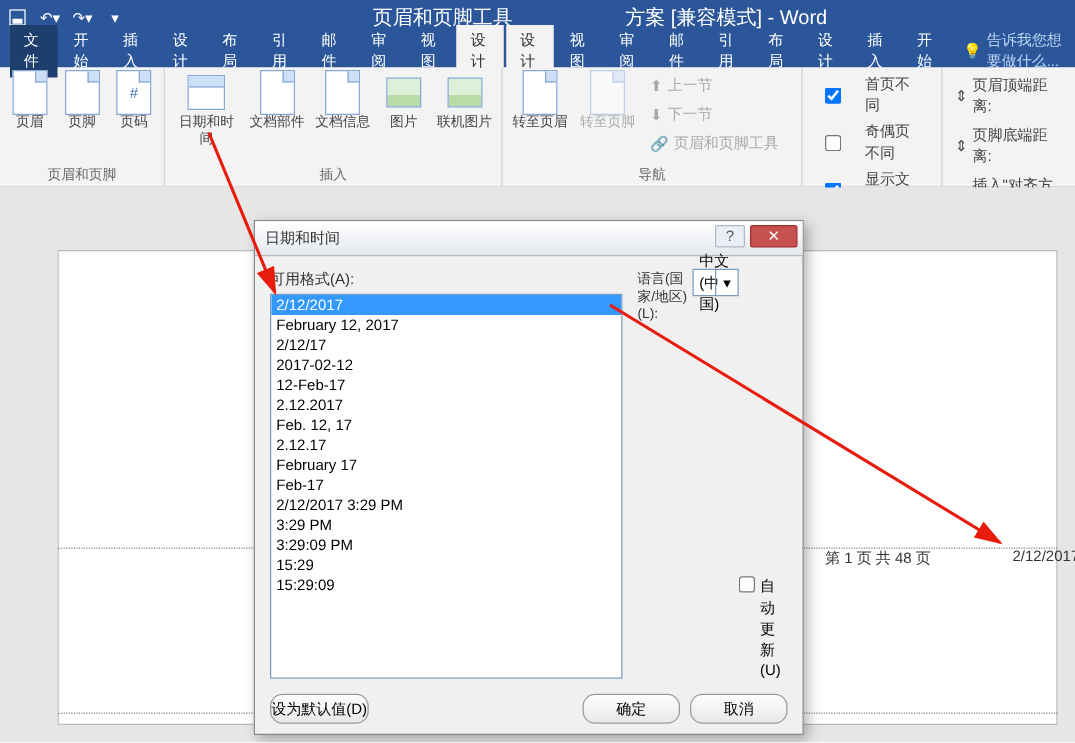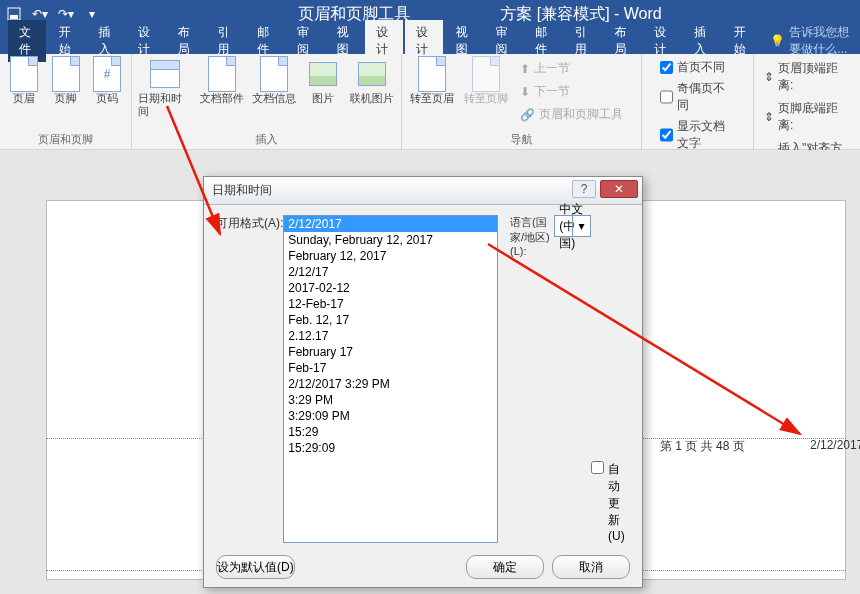--- a/index.html
+++ b/index.html
@@ -13,45 +13,45 @@
 .ftab{padding:4px 11px;cursor:pointer;background:#1e3e6e}
 .tab{padding:4px 11px;cursor:pointer}
 .tab.active{background:#f3f3f3;color:#333}
 .tell{color:#bcd3f2;padding-left:8px;display:flex;align-items:center;gap:4px}
 .ribbon{height:96px;background:#f3f3f3;border-bottom:1px solid #d4d4d4;display:flex}
 .rgroup{border-right:1px solid #d4d4d4;display:flex;flex-direction:column;padding:4px 6px 0}
 .rgbody{flex:1;display:flex;gap:6px;align-items:flex-start}
 .rglabel{text-align:center;color:#666;font-size:11px;padding-bottom:2px}
 .bigbtn{display:flex;flex-direction:column;align-items:center;width:40px;cursor:pointer;gap:2px}
 .bigbtn .ico{width:32px;height:32px;display:flex;align-items:center;justify-content:center}
-.bigbtn span{font-size:11px;line-height:1.2;text-align:left;color:#444}
+.bigbtn span{font-size:11px;line-height:1.2;text-align:center;color:#444}
 .smlist{display:flex;flex-direction:column;gap:2px}
 .smbtn{display:flex;align-items:center;gap:4px;padding:2px 4px;cursor:pointer;color:#444;font-size:11px}
 .smbtn.dis{color:#aaa}
-.chk{display:flex;gap:4px;color:#444;font-size:11px;padding:1px 12px}
+.chk{display:flex;align-items:center;gap:19px;color:#444;font-size:11px;padding:1px 12px}
 .chk input{margin:0}
 .doc-area{position:absolute;top:150px;left:0;right:0;bottom:0;background:#e6e6e6}
 .rulerv{position:absolute;left:0;top:168px;width:16px;bottom:0;background:#f5f5f5;border-right:1px solid #ccc}
 .rulerv .tick{position:absolute;left:2px;font-size:9px;color:#666}
 .rulerh{position:absolute;top:152px;left:16px;right:0;height:16px;background:#f5f5f5;border-bottom:1px solid #ccc}
 .rulerh .htick{position:absolute;top:2px;font-size:9px;color:#666}
 .page{position:absolute;left:46px;top:200px;width:800px;height:380px;background:#fff;border:1px solid #bbb}
 .header-sep{position:absolute;left:46px;top:438px;width:800px;border-top:1px dotted #888}
 .footer-sep{position:absolute;left:46px;top:570px;width:800px;border-top:1px dotted #888}
 .page-num{position:absolute;top:438px;left:660px;font-size:12px;color:#333}
 .page-date{position:absolute;top:438px;left:810px;font-size:12px;color:#333}
 
 .dlg{position:absolute;left:203px;top:176px;width:440px;height:412px;background:#f0f0f0;border:1px solid #8a8a8a;box-shadow:3px 3px 10px rgba(0,0,0,.3)}
 .dlg-tb{height:28px;background:linear-gradient(#fff,#e4e8ee);border-bottom:1px solid #b8b8b8;display:flex;align-items:center;padding-left:8px;position:relative}
 .dlg-title{font-size:12px;color:#333}
 .dlg-close{position:absolute;right:4px;top:3px;width:38px;height:18px;background:#c75050;border:1px solid #a03030;display:flex;align-items:center;justify-content:center;color:#fff;cursor:pointer;border-radius:2px}
 .dlg-help{position:absolute;right:46px;top:3px;width:24px;height:18px;background:#eaeef5;border:1px solid #b0b8c8;display:flex;align-items:center;justify-content:center;cursor:pointer;border-radius:2px;color:#556}
 .dlg-body{padding:10px 12px 8px;display:flex;flex-direction:column;height:calc(100% - 28px)}
 .dlg-row{display:flex;gap:12px;flex:1}
-.dlg-left{flex:1;display:flex;flex-direction:row}
+.dlg-left{flex:1;display:flex;flex-direction:column}
 .dlg-right{width:120px;display:flex;flex-direction:row}
 .lbl{font-size:11px;color:#333;margin-bottom:3px}
 .listbox{flex:1;background:#fff;border:1px solid #7a9ac0;overflow:auto;font-size:12px}
 .listbox .item{padding:1px 4px;cursor:pointer}
 .listbox .item.sel{background:#3399ff;color:#fff}
 .combo{height:22px;background:#fff;border:1px solid #7a9ac0;display:flex;align-items:center;padding:0 4px;cursor:pointer;position:relative}
 .combo .arr{position:absolute;right:0;top:0;width:18px;height:100%;border-left:1px solid #7a9ac0;display:flex;align-items:center;justify-content:center}
 .auto{margin-top:auto;display:flex;align-items:flex-start;gap:4px;padding-top:8px}
 .dlg-bottom{display:flex;justify-content:space-between;padding-top:12px}
 .btn{min-width:78px;height:24px;background:linear-gradient(#fdfdfd,#e8e8e8);border:1px solid #9a9a9a;border-radius:10px;cursor:pointer;font-size:12px}
@@ -283,25 +283,25 @@
     <div class="dlg-close">
         <span>✕</span>
       </div>
   </div>
   <div class="dlg-body">
     <div class="dlg-row">
       <div class="dlg-left">
         <div class="lbl"><span>可用格式(A):</span></div>
         <div class="listbox" id="fmtlist">
             <div class="item sel">2/12/2017</div>
-            <div class="item">Sunday, February 12, 2017</div>
             <div class="item">February 12, 2017</div>
             <div class="item">2/12/17</div>
             <div class="item">2017-02-12</div>
             <div class="item">12-Feb-17</div>
+            <div class="item">2.12.2017</div>
             <div class="item">Feb. 12, 17</div>
             <div class="item">2.12.17</div>
             <div class="item">February 17</div>
             <div class="item">Feb-17</div>
             <div class="item">2/12/2017 3:29 PM</div>
             <div class="item">3:29 PM</div>
             <div class="item">3:29:09 PM</div>
             <div class="item">15:29</div>
             <div class="item">15:29:09</div>
           </div>

